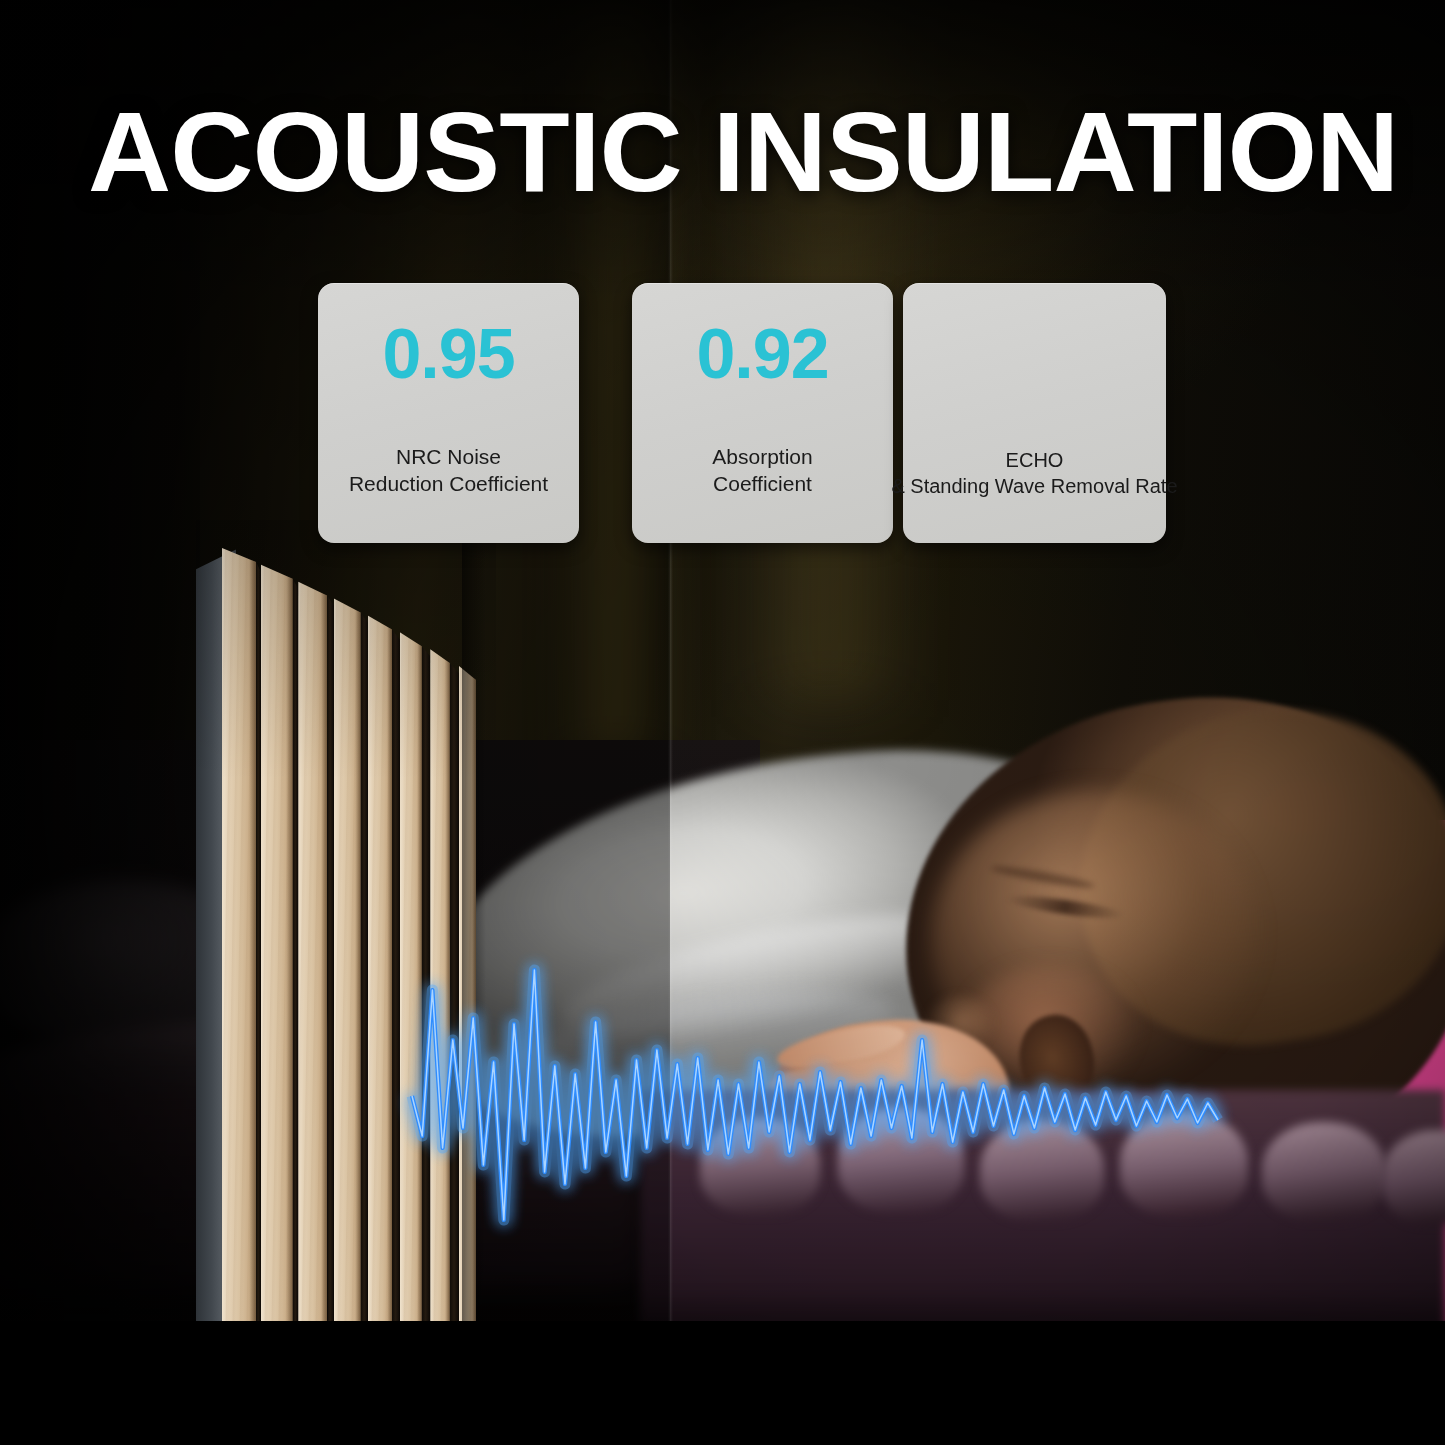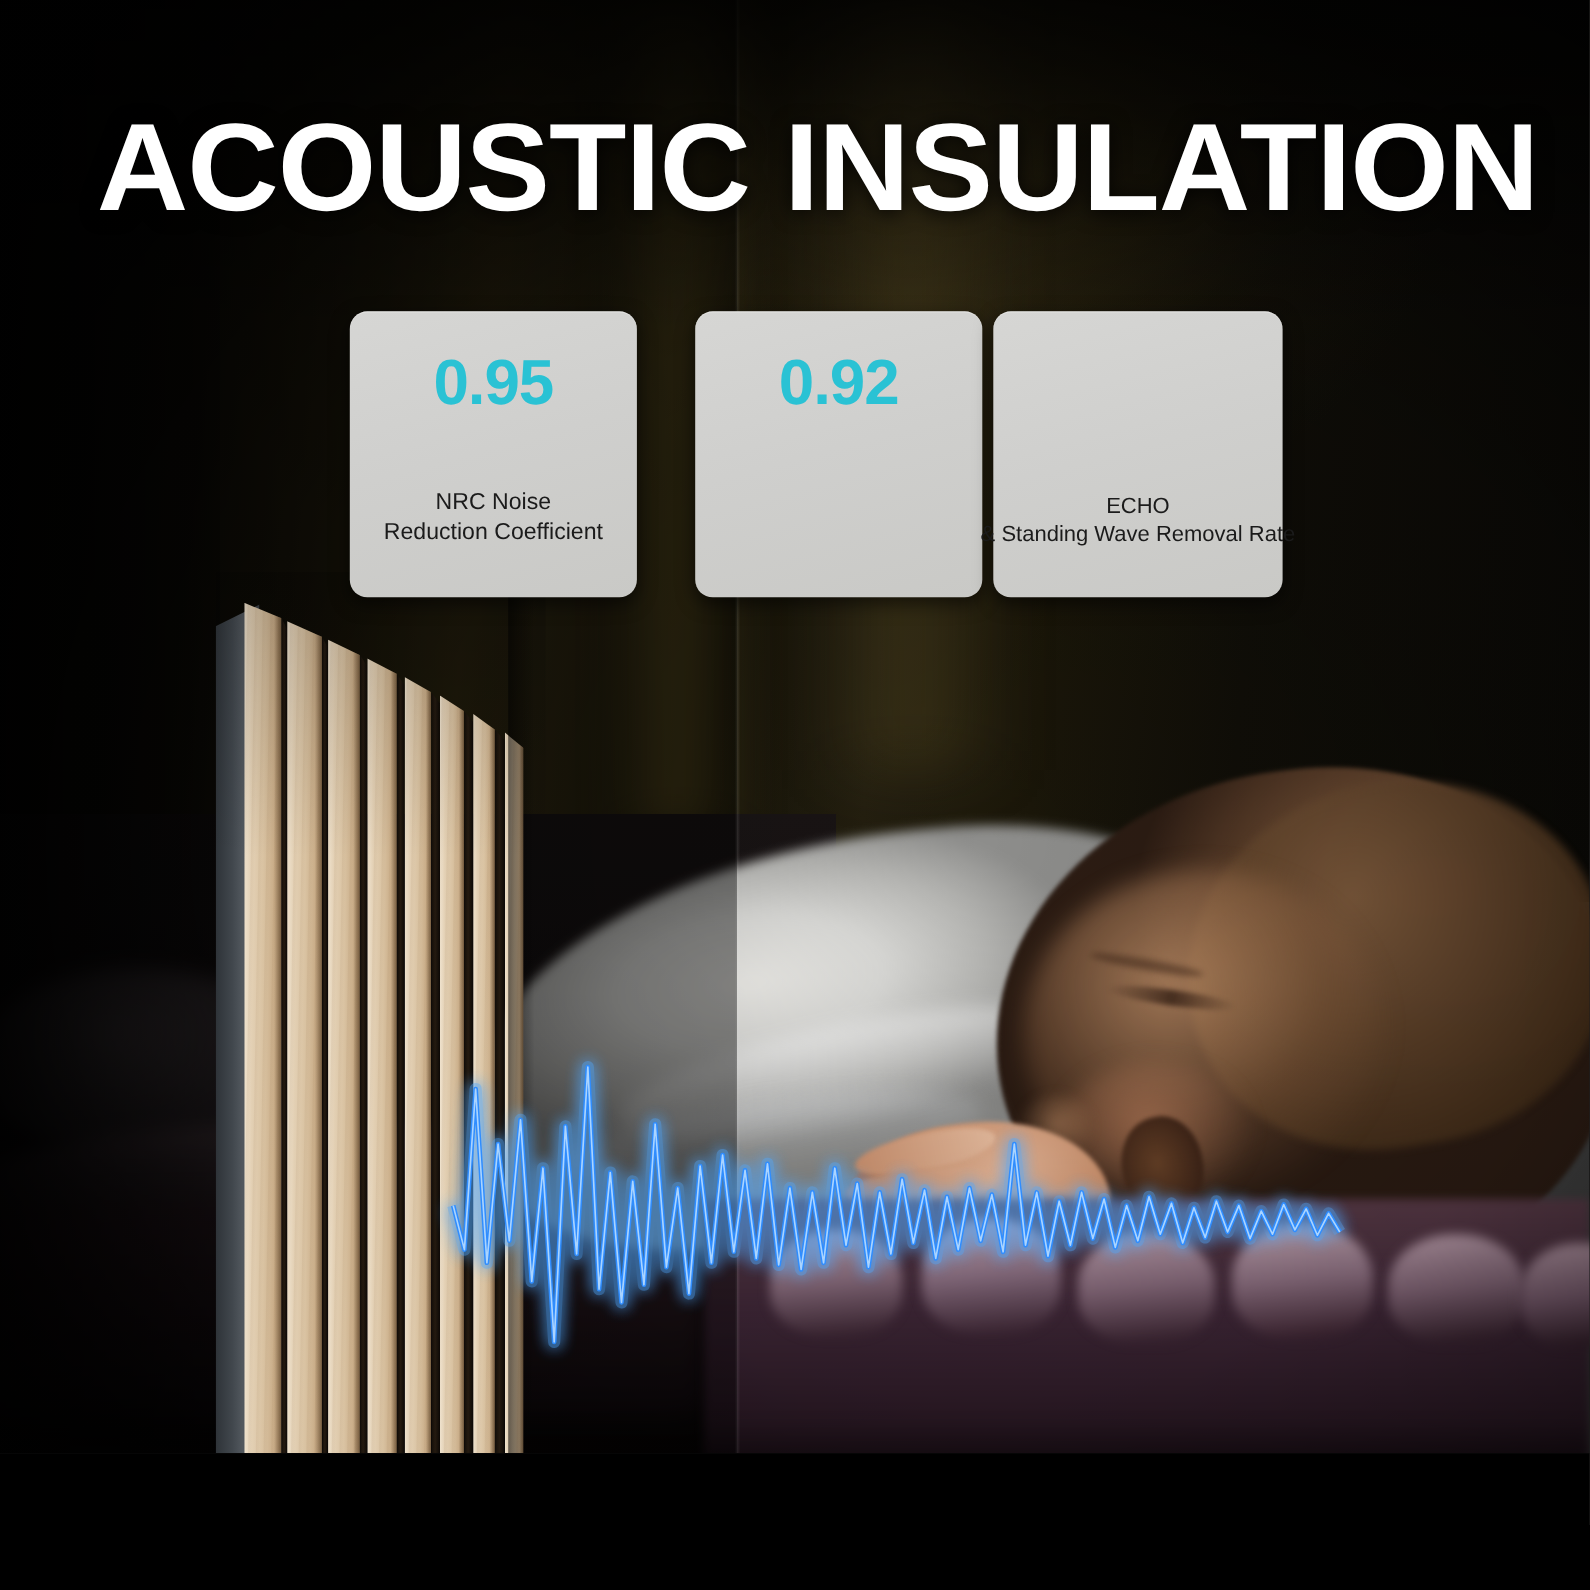--- a/index.html
+++ b/index.html
@@ -6,21 +6,21 @@
   html, body {
     width:1445px; height:1445px; overflow:hidden;
     background:#000;
     font-family:"Liberation Sans", sans-serif;
   }
 
   #stage {
     position:relative;
     width:1445px; height:1321px;
     overflow:hidden;
-    background:#404040;
+    background:#ec4899;
   }
 
   
   .photo-layer { position:absolute; inset:0; }
 
   
   .bg-wall {
     position:absolute; left:0; top:0; width:1445px; height:820px;
     background:
       linear-gradient(95deg,
@@ -288,21 +288,21 @@
     overflow:visible;
   }
   .card.c1 { left:318px; width:261px; }
   .card.c2 { left:612px; width:261px;margin-left:20px; }
   .card.c3 { left:903px; width:263px; }
 
   .card-value {
     position:absolute; left:0; right:0; top:36px;
     text-align:center;
     color:#2ac2d4;
-    font-size:58px;
+    font-size:70px;
     font-weight:bold;
     letter-spacing:-1px;
     line-height:1;
   }
   .card-label {
     position:absolute; left:-18px; right:-18px; top:160px;
     text-align:center;
     color:#1b1b1b;
     font-size:21px;
     font-weight:normal;
@@ -442,20 +442,22 @@
   <div class="title">ACOUSTIC INSULATION</div>
 
   <div class="cards">
     <div class="card c1">
       <div class="card-value">0.95</div>
       <div class="card-label">NRC Noise
 Reduction Coefficient</div>
     </div>
     <div class="card c2">
       <div class="card-value">0.92</div>
+      <div class="card-label">Absorption
+Coefficient</div>
     </div>
     <div class="card c3">
       <div class="card-label">ECHO
 &amp; Standing Wave Removal Rate</div>
     </div>
   </div>
 
 </div>
 
 </body></html>

